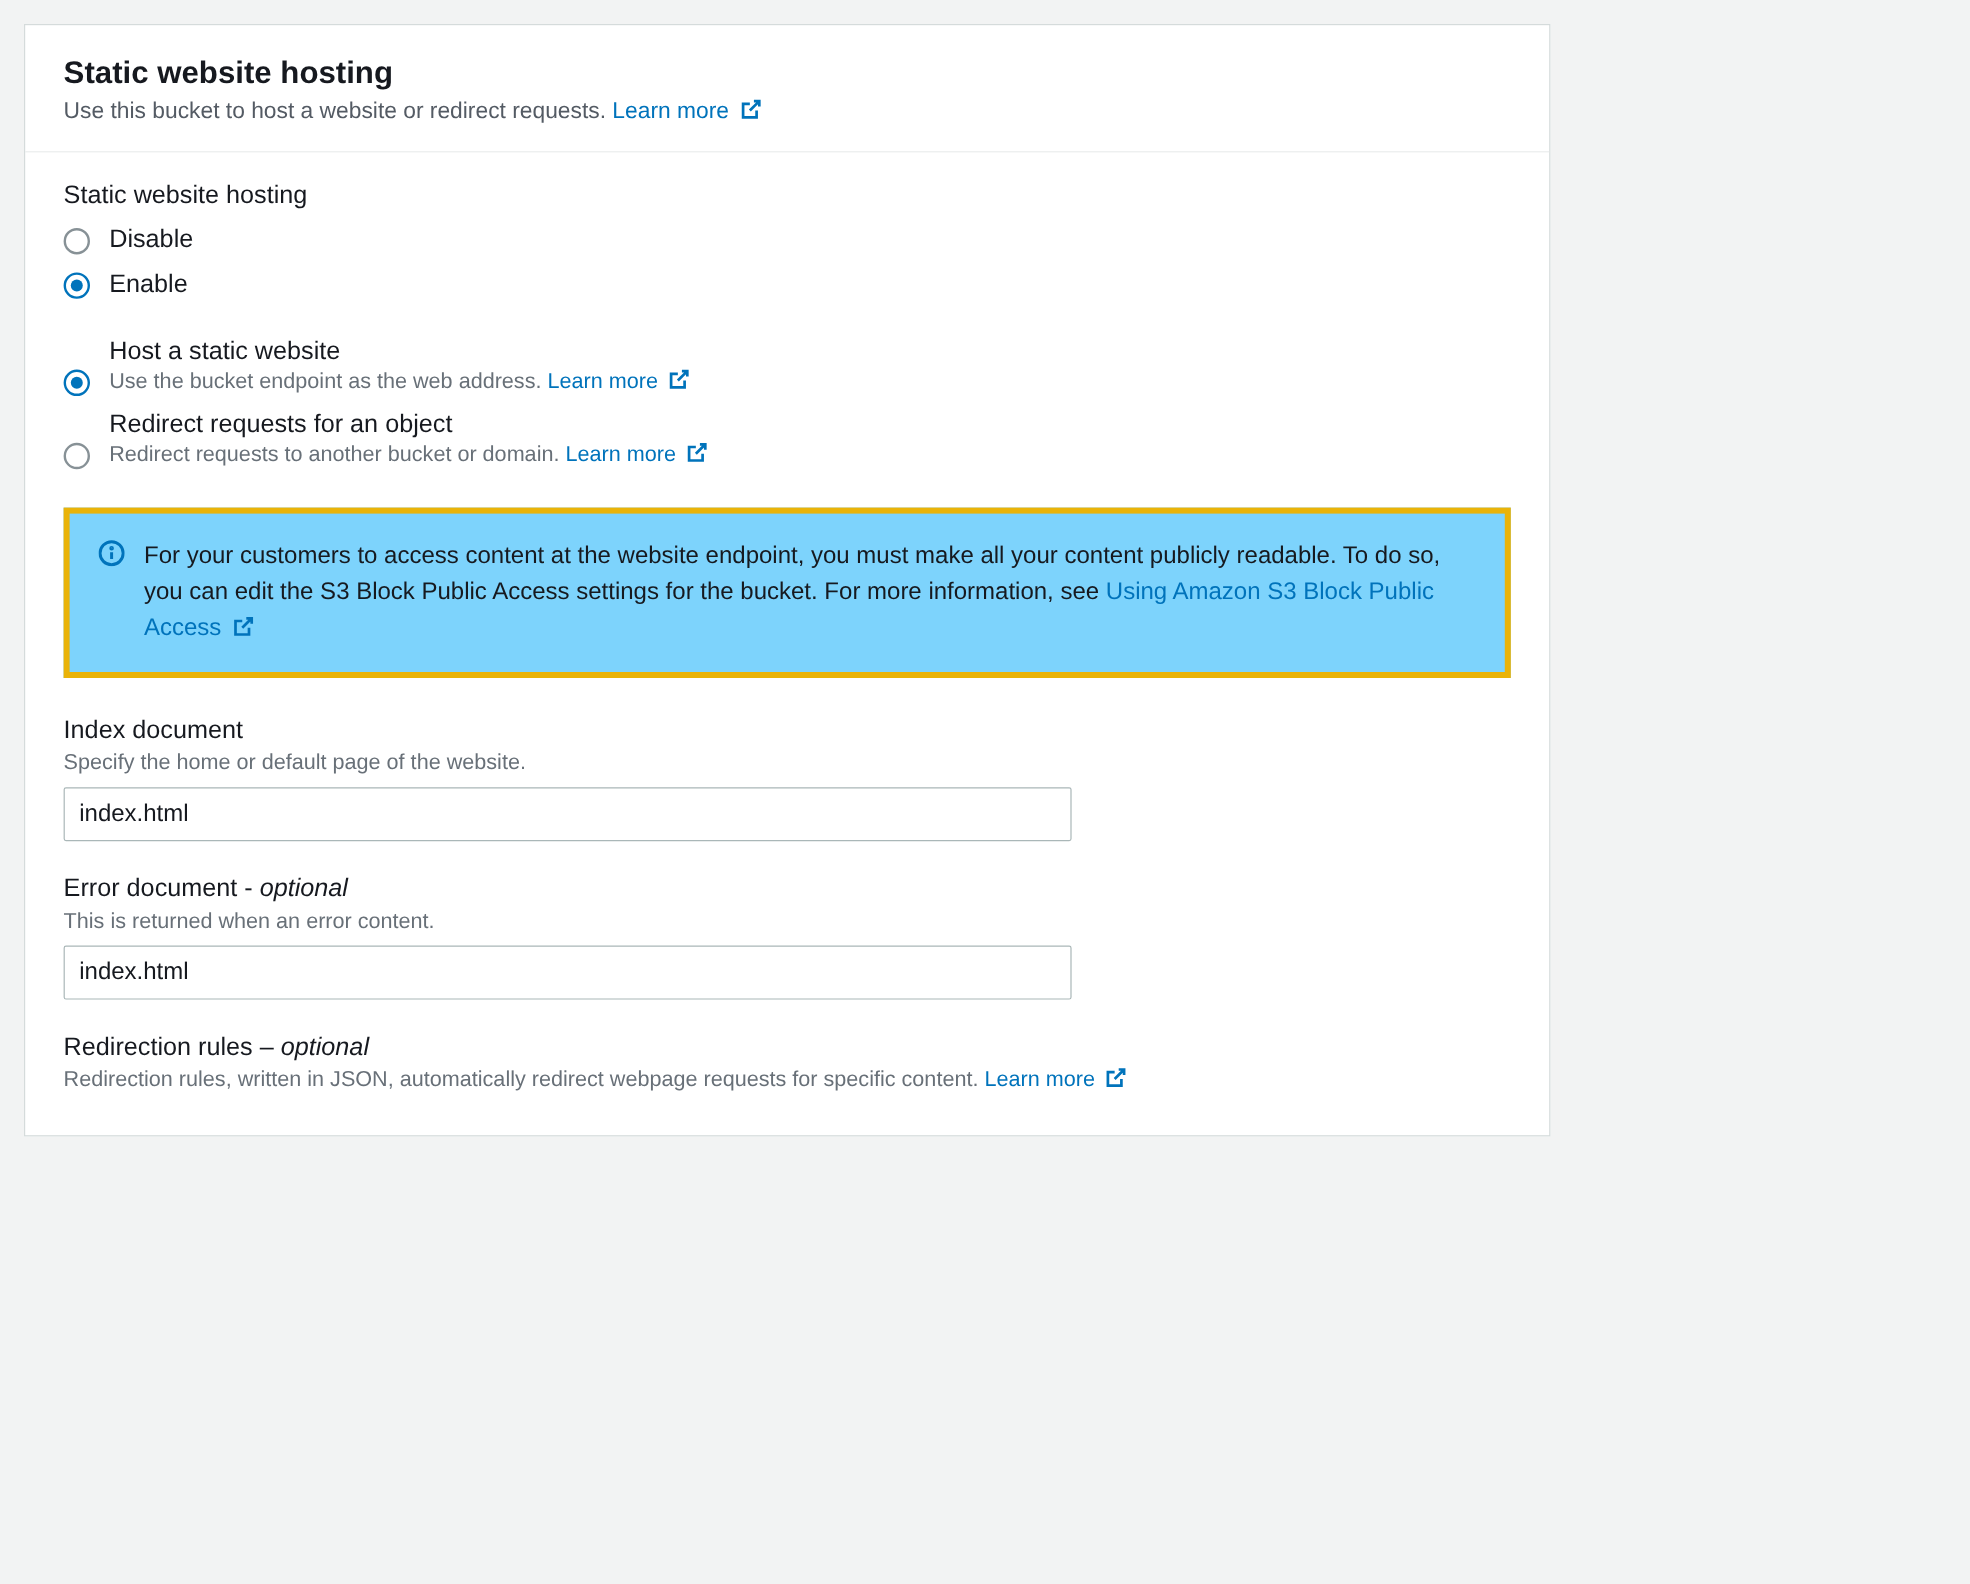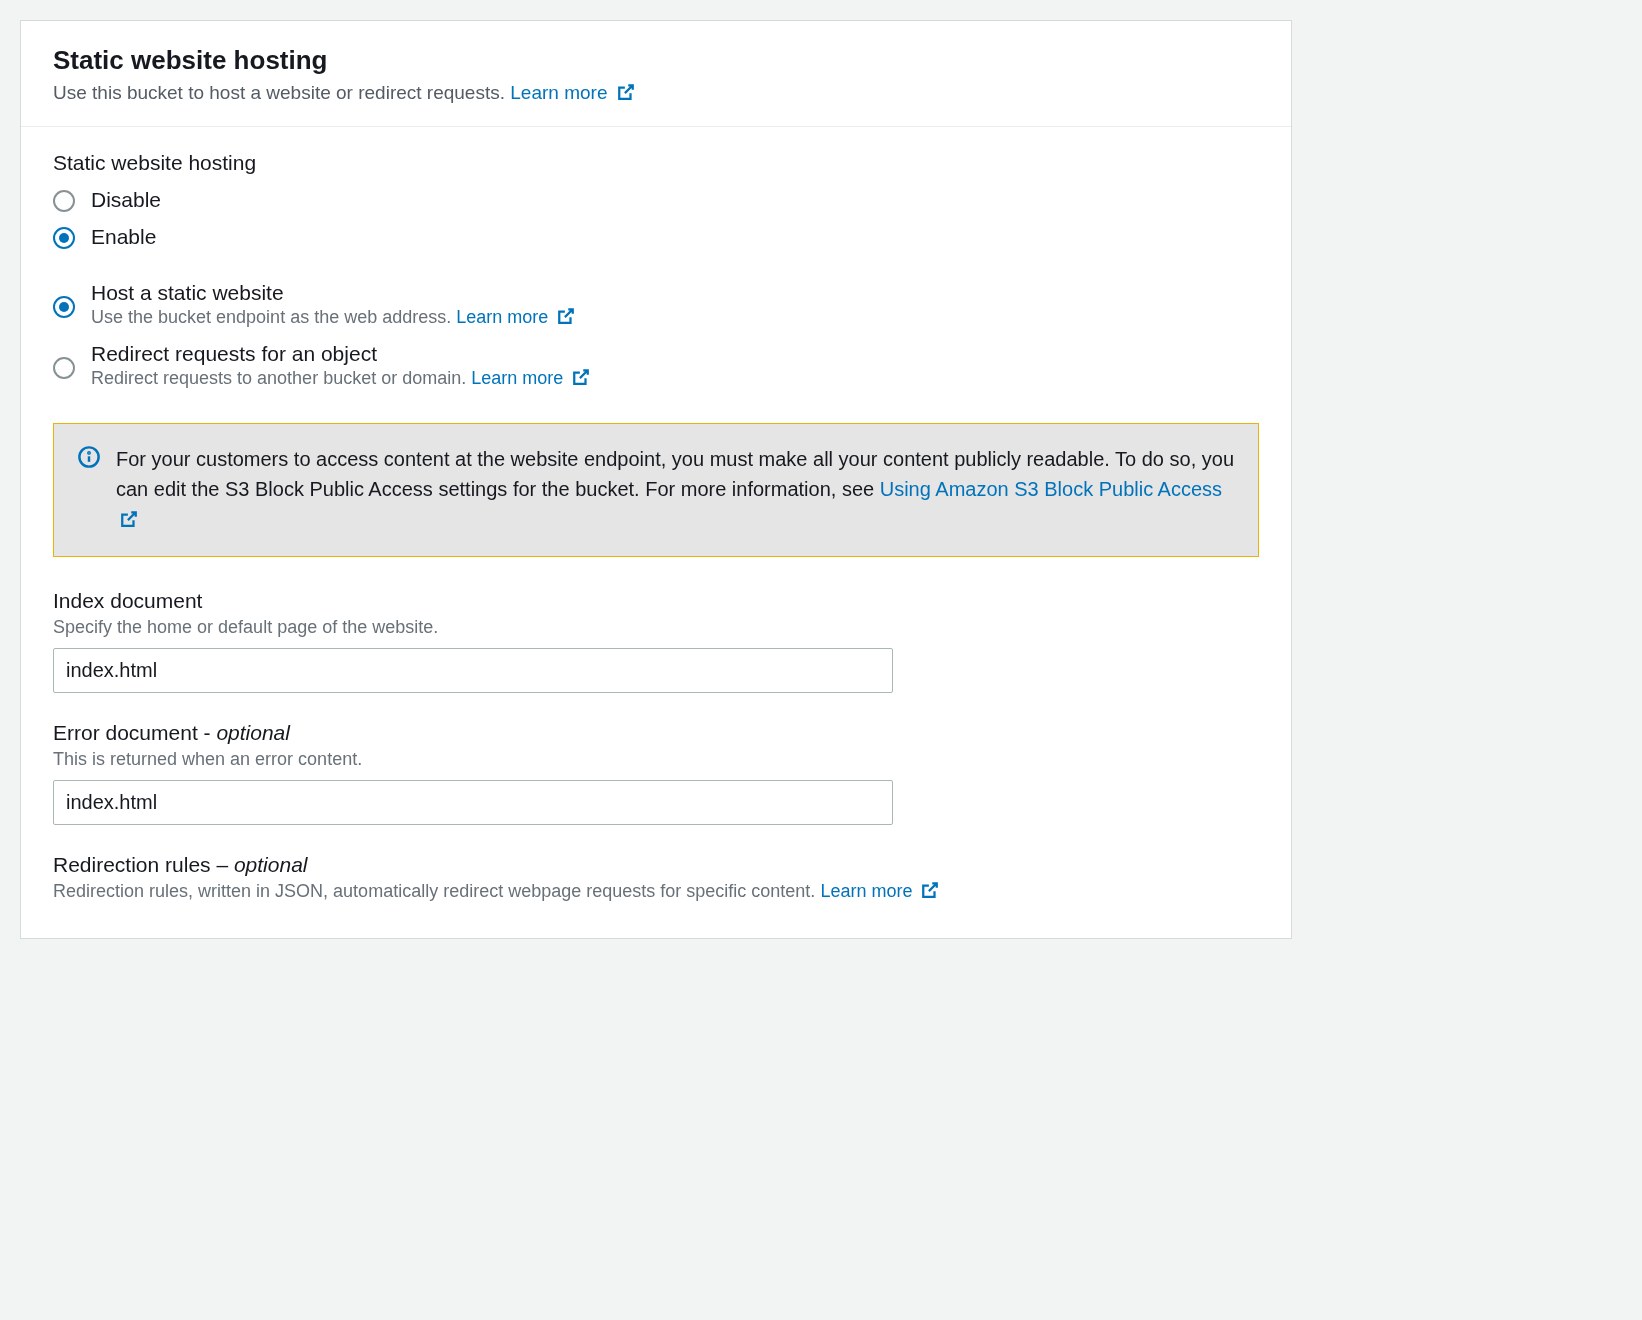--- a/index.html
+++ b/index.html
@@ -4,29 +4,29 @@
 <style>
 * { box-sizing: border-box; margin: 0; padding: 0; }
 body { font-family: "Amazon Ember", "Helvetica Neue", Arial, sans-serif; background: #f2f3f3; padding: 20px; color: #16191f; }
 .panel { background: #fff; border: 1px solid #d5dbdb; width: 1272px; }
 .panel-header { padding: 24px 32px 20px 32px; border-bottom: 1px solid #eaeded; }
 .panel-title { font-size: 26px; font-weight: 700; color: #16191f; margin-bottom: 6px; }
 .panel-desc { font-size: 19px; color: #545b64; }
 .panel-body { padding: 24px 32px; }
 .section-label { font-size: 21px; font-weight: 500; color: #16191f; margin-bottom: 12px; }
 .radio-group { margin-bottom: 32px; }
-.radio-row { display: flex; align-items: center; gap: 16px; margin-bottom: 12px; }
+.radio-row { display: flex; align-items: flex-end; gap: 16px; margin-bottom: 12px; }
 .radio { width: 22px; height: 22px; border-radius: 50%; border: 2px solid #879196; flex-shrink: 0; margin-top: 3px; display: flex; align-items: center; justify-content: center; cursor: pointer; }
 .radio.selected { border-color: #0073bb; }
 .radio.selected::after { content: ""; width: 10px; height: 10px; border-radius: 50%; background: #0073bb; }
 .radio-label { font-size: 21px; color: #16191f; font-weight: 400; }
 .radio-desc { font-size: 18px; color: #687078; margin-top: 2px; }
 .link { color: #0073bb; text-decoration: none; cursor: pointer; }
 .ext-icon { display: inline-block; vertical-align: -2px; margin-left: 4px; }
-.info-box { border: 1px solid #eab308; background: #e5e5e5; padding: 20px 24px; display: flex; align-items: flex-start; gap: 16px; margin-bottom: 32px; }
+.info-box { border: 5px solid #eab308; background: #7dd3fc; padding: 20px 24px; display: flex; align-items: flex-start; gap: 16px; margin-bottom: 32px; }
 .info-icon { flex-shrink: 0; margin-top: 2px; }
 .info-text { font-size: 20px; color: #16191f; line-height: 1.5; }
 .field { margin-bottom: 28px; }
 .field-label { font-size: 21px; font-weight: 500; color: #16191f; margin-bottom: 4px; }
 .field-sublabel { font-style: italic; font-weight: 400; }
 .field-hint { font-size: 18px; color: #687078; margin-bottom: 10px; }
 .text-input { width: 840px; max-width: 100%; padding: 10px 12px; font-size: 20px; border: 1px solid #aab7b8; border-radius: 2px; color: #16191f; }
 </style>
 </head>
 <body>

